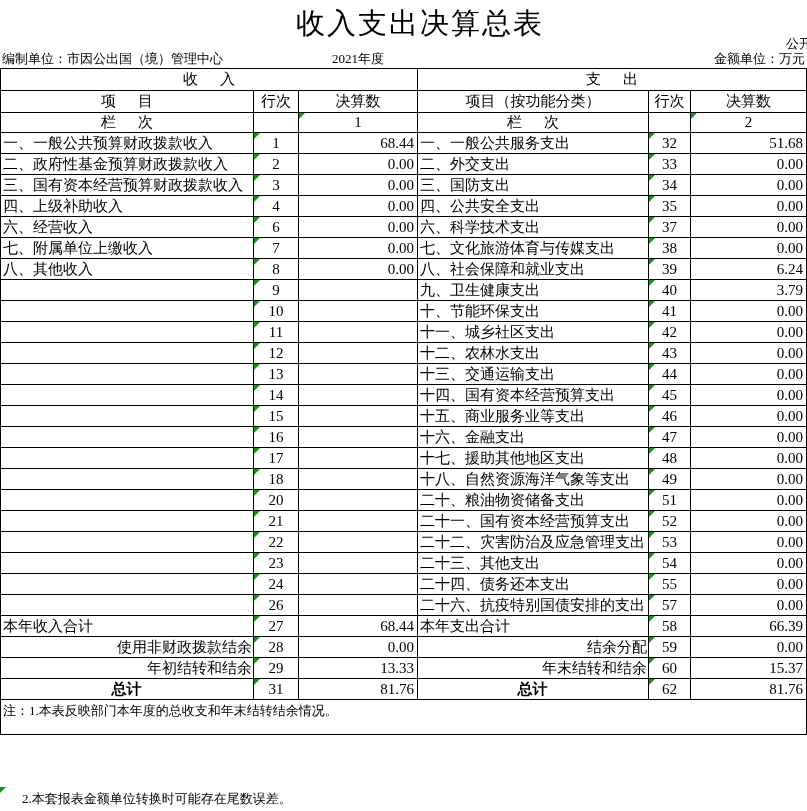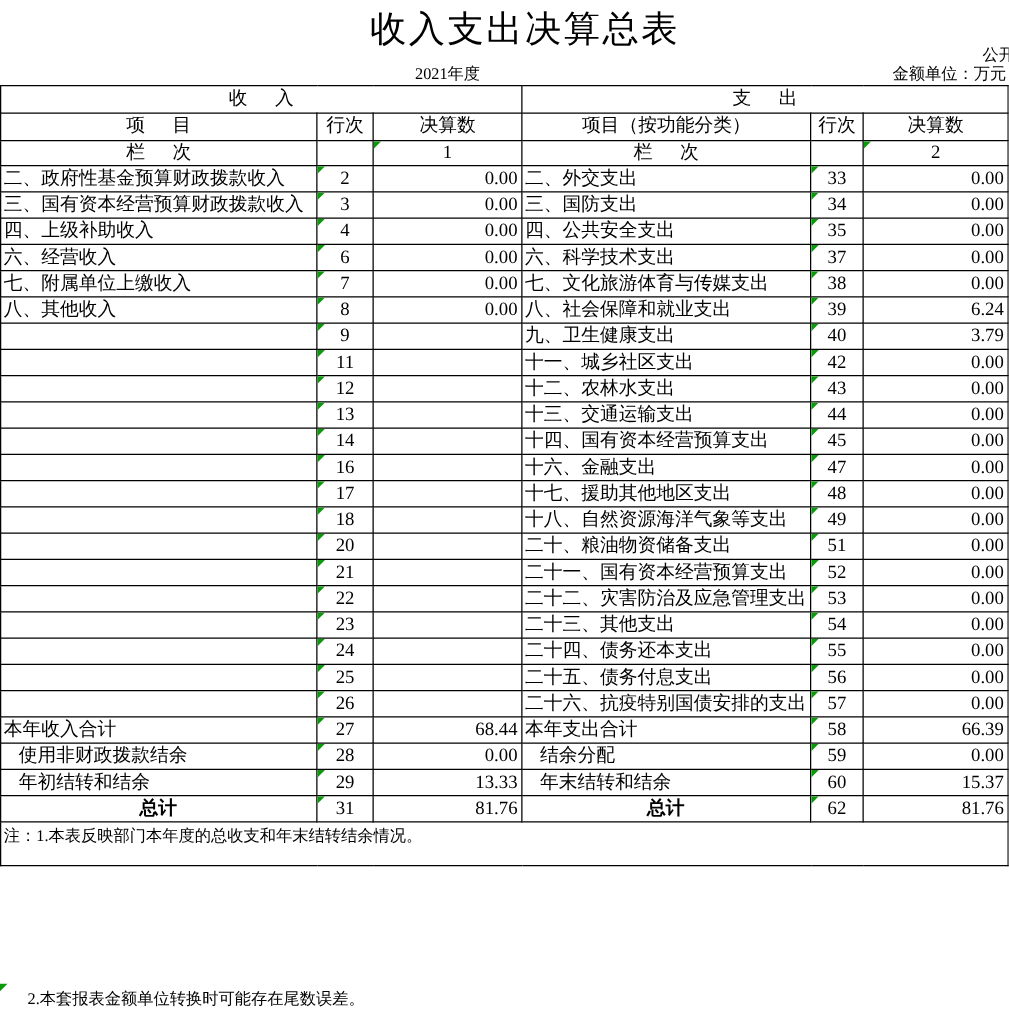--- a/index.html
+++ b/index.html
@@ -12,37 +12,38 @@
   .meta .year{position:absolute;left:332px;top:0;}
   .meta .unit{position:absolute;right:2px;top:0;}
   table{position:absolute;top:68px;left:0;border-collapse:collapse;table-layout:fixed;width:807px;}
   td{border:1px solid #000;font-size:15px;padding:0;height:20px;line-height:17px;overflow:hidden;white-space:nowrap;vertical-align:middle;}
   tr.h1 td{height:21px;}
   tr.h2 td{height:21px;}
   tr.h3 td{height:19px;text-align:center;}
   td.sec{text-align:center;}
   td.hc{text-align:center;}
   td.label{text-align:left;padding-left:2px;padding-right:1px;}
-  td.label.indent{padding-left:14px;}
+  td.label.indent{padding-left:14px;text-align:right;}
   td.label.total{text-align:center;font-weight:bold;padding-left:0;}
   td.ln{text-align:center;position:relative;}
   td.num{text-align:right;padding-right:3px;}
   .gap{letter-spacing:22px;margin-right:-22px;}
   .corner{position:absolute;top:0;left:0;width:0;height:0;border-top:6px solid #0a9a0a;border-right:6px solid transparent;}
   td.notecell{height:31px;vertical-align:top;font-size:13px;padding:3px 0 0 2px;line-height:15px;}
   .footnote2{position:absolute;top:790px;left:22px;font-size:13px;}
   .bottom-flag{position:absolute;top:787px;left:0;width:0;height:0;border-top:6px solid #0a9a0a;border-right:6px solid transparent;}
 </style>
 </head>
 <body>
 
 <div class="sheet">
   <div class="title">收入支出决算总表</div>
   <div class="sheet-no">公开01表</div>
   <div class="meta">
+    <span class="org">编制单位：市因公出国（境）管理中心</span>
     <span class="year">2021年度</span>
     <span class="unit">金额单位：万元</span>
   </div>
 
   <table>
     <colgroup>
       <col style="width:253px">
         <col style="width:45px">
         <col style="width:119px">
       <col style="width:231px">
@@ -66,20 +67,28 @@
         <td class="hc"><span class="gap">栏次</span></td>
         <td></td>
         <td class="hc ln"><i class="corner"></i><span>1</span></td>
         <td class="hc"><span class="gap">栏次</span></td>
         <td></td>
         <td class="hc ln"><i class="corner"></i><span>2</span></td>
       </tr>
     </thead>
     <tbody id="rowhost">
         <tr>
+    <td class="label">一、一般公共预算财政拨款收入</td>
+    <td class="ln"><i class="corner"></i><span>1</span></td>
+    <td class="num">68.44</td>
+    <td class="label">一、一般公共服务支出</td>
+    <td class="ln"><i class="corner"></i><span>32</span></td>
+    <td class="num">51.68</td>
+  </tr>
+        <tr>
     <td class="label">二、政府性基金预算财政拨款收入</td>
     <td class="ln"><i class="corner"></i><span>2</span></td>
     <td class="num">0.00</td>
     <td class="label">二、外交支出</td>
     <td class="ln"><i class="corner"></i><span>33</span></td>
     <td class="num">0.00</td>
   </tr>
         <tr>
     <td class="label">三、国有资本经营预算财政拨款收入</td>
     <td class="ln"><i class="corner"></i><span>3</span></td>
@@ -123,20 +132,28 @@
         <tr>
     <td class="label"></td>
     <td class="ln"><i class="corner"></i><span>9</span></td>
     <td class="num"></td>
     <td class="label">九、卫生健康支出</td>
     <td class="ln"><i class="corner"></i><span>40</span></td>
     <td class="num">3.79</td>
   </tr>
         <tr>
     <td class="label"></td>
+    <td class="ln"><i class="corner"></i><span>10</span></td>
+    <td class="num"></td>
+    <td class="label">十、节能环保支出</td>
+    <td class="ln"><i class="corner"></i><span>41</span></td>
+    <td class="num">0.00</td>
+  </tr>
+        <tr>
+    <td class="label"></td>
     <td class="ln"><i class="corner"></i><span>11</span></td>
     <td class="num"></td>
     <td class="label">十一、城乡社区支出</td>
     <td class="ln"><i class="corner"></i><span>42</span></td>
     <td class="num">0.00</td>
   </tr>
         <tr>
     <td class="label"></td>
     <td class="ln"><i class="corner"></i><span>12</span></td>
     <td class="num"></td>
@@ -155,20 +172,28 @@
         <tr>
     <td class="label"></td>
     <td class="ln"><i class="corner"></i><span>14</span></td>
     <td class="num"></td>
     <td class="label">十四、国有资本经营预算支出</td>
     <td class="ln"><i class="corner"></i><span>45</span></td>
     <td class="num">0.00</td>
   </tr>
         <tr>
     <td class="label"></td>
+    <td class="ln"><i class="corner"></i><span>15</span></td>
+    <td class="num"></td>
+    <td class="label">十五、商业服务业等支出</td>
+    <td class="ln"><i class="corner"></i><span>46</span></td>
+    <td class="num">0.00</td>
+  </tr>
+        <tr>
+    <td class="label"></td>
     <td class="ln"><i class="corner"></i><span>16</span></td>
     <td class="num"></td>
     <td class="label">十六、金融支出</td>
     <td class="ln"><i class="corner"></i><span>47</span></td>
     <td class="num">0.00</td>
   </tr>
         <tr>
     <td class="label"></td>
     <td class="ln"><i class="corner"></i><span>17</span></td>
     <td class="num"></td>
@@ -215,28 +240,20 @@
     <td class="label">二十三、其他支出</td>
     <td class="ln"><i class="corner"></i><span>54</span></td>
     <td class="num">0.00</td>
   </tr>
         <tr>
     <td class="label"></td>
     <td class="ln"><i class="corner"></i><span>24</span></td>
     <td class="num"></td>
     <td class="label">二十四、债务还本支出</td>
     <td class="ln"><i class="corner"></i><span>55</span></td>
-    <td class="num">0.00</td>
-  </tr>
-        <tr>
-    <td class="label"></td>
-    <td class="ln"><i class="corner"></i><span>25</span></td>
-    <td class="num"></td>
-    <td class="label">二十五、债务付息支出</td>
-    <td class="ln"><i class="corner"></i><span>56</span></td>
     <td class="num">0.00</td>
   </tr>
         <tr>
     <td class="label"></td>
     <td class="ln"><i class="corner"></i><span>26</span></td>
     <td class="num"></td>
     <td class="label">二十六、抗疫特别国债安排的支出</td>
     <td class="ln"><i class="corner"></i><span>57</span></td>
     <td class="num">0.00</td>
   </tr>

